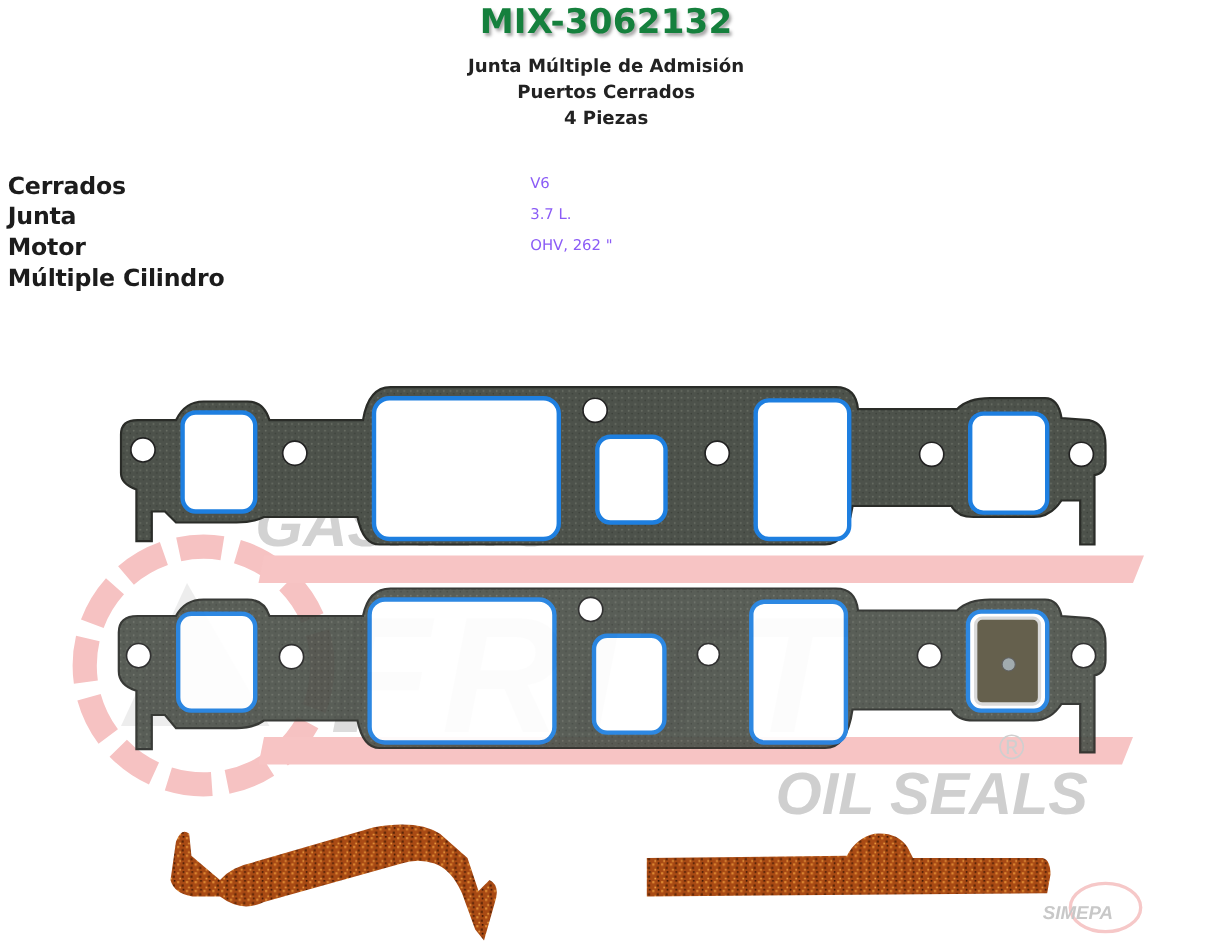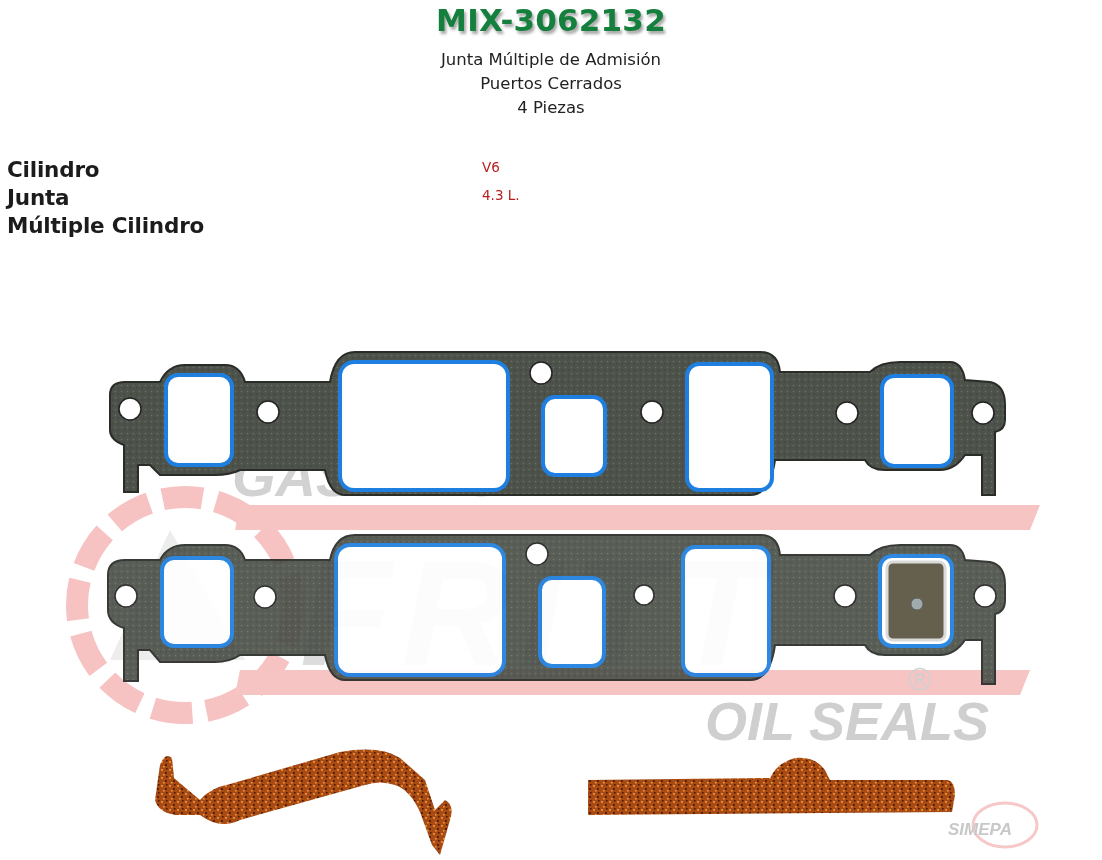--- a/index.html
+++ b/index.html
@@ -7,53 +7,57 @@
       width: 1102px; height: 860px; position: relative; overflow: hidden;
       font-family: "DejaVu Sans", "Liberation Sans", sans-serif; color: #1c1c1c;
     }
     .title {
       position: absolute; left: 0; right: 0; top: 0;
       text-align: center; font-size: 31px; font-weight: bold; letter-spacing: 0.2px;
       color: #15803d; text-shadow: 2px 3px 3px rgba(0,0,0,0.35); line-height: 40px;
     }
     .subtitle {
       position: absolute; left: 0; right: 0; top: 48px;
-      text-align: center; font-size: 16.5px; font-weight: normal; line-height: 24px; color: #222;
+      text-align: center; font-size: 16.5px; font-weight: bold; line-height: 24px; color: #222;
     }
     .specs { position: absolute; left: 7px; top: 155px; width: 700px; }
     .spec-row { position: relative; height: 28px; }
     .spec-label {
       position: absolute; left: 0; top: 0; font-size: 21.5px; font-weight: bold; color: #1c1c1c;
       line-height: 30px; letter-spacing: -0.2px;
     }
     .spec-value {
-      position: absolute; left: 475px; top: 2px; font-size: 13.5px; color: #b91c1c; line-height: 20px;
+      position: absolute; left: 475px; top: 2px; font-size: 13.5px; color: #8b5cf6; line-height: 20px;
     }
     .product-image { position: absolute; left: 0; top: 300px; width: 1102px; height: 560px; }
     .product-image svg { width: 100%; height: 100%; display: block; }
   </style>
 </head>
 <body>
 
 <div class="title">MIX-3062132</div>
 
 <div class="subtitle">
   <div>Junta Múltiple de Admisión</div>
   <div>Puertos Cerrados</div>
   <div>4 Piezas</div>
 </div>
 
 <div class="specs">
   <div class="spec-row">
-    <span class="spec-label">Cilindro</span>
+    <span class="spec-label">Cerrados</span>
     <span class="spec-value">V6</span>
   </div>
   <div class="spec-row">
     <span class="spec-label">Junta</span>
-    <span class="spec-value">4.3 L.</span>
+    <span class="spec-value">3.7 L.</span>
+  </div>
+  <div class="spec-row">
+    <span class="spec-label">Motor</span>
+    <span class="spec-value">OHV, 262 "</span>
   </div>
   <div class="spec-row">
     <span class="spec-label">Múltiple Cilindro</span>
     <span class="spec-value"></span>
   </div>
 </div>
 
 <div class="product-image" title="Intake manifold gasket set - 2 manifold gaskets and 2 cork end seals">
   <svg viewBox="0 300 1102 560" xmlns="http://www.w3.org/2000/svg">
     <defs>

